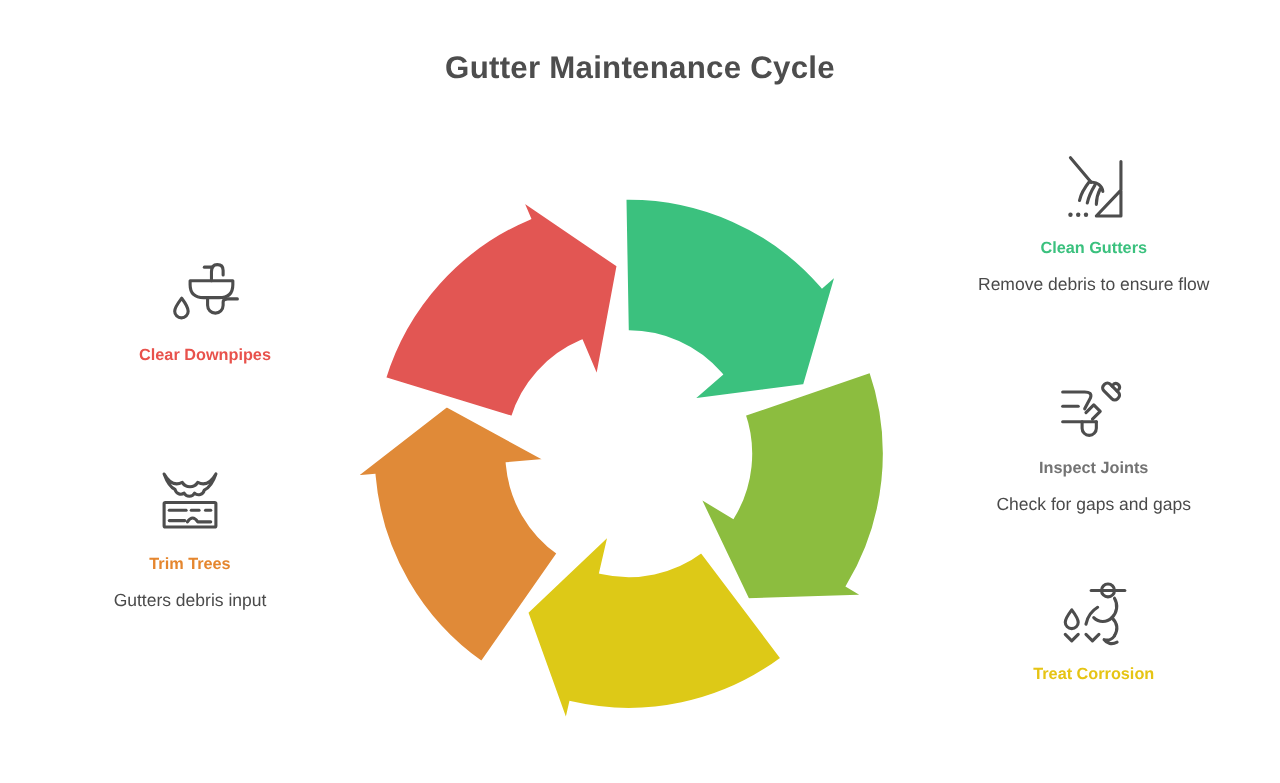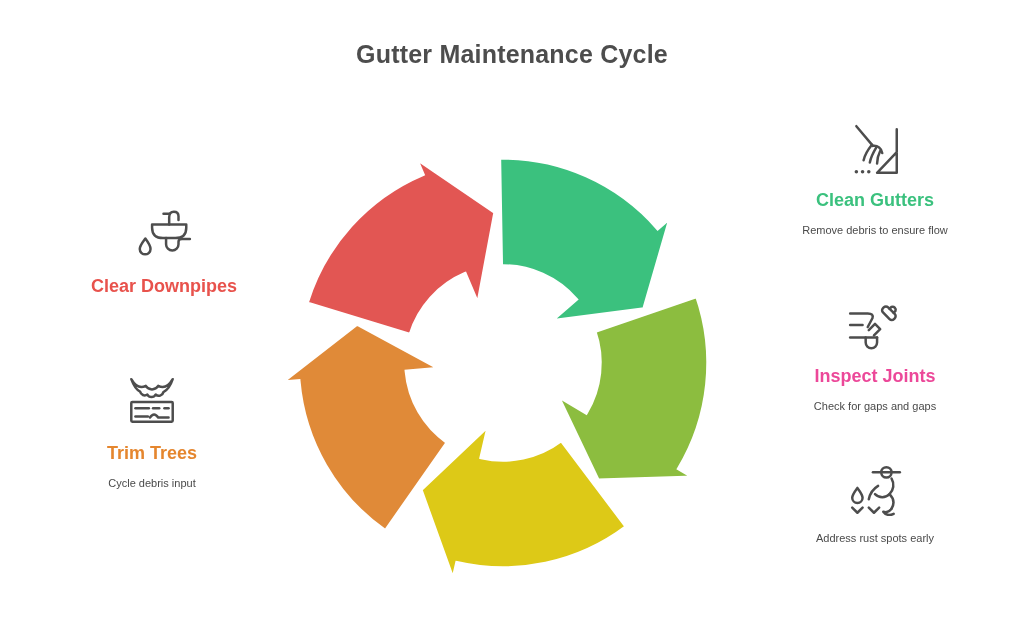--- a/index.html
+++ b/index.html
@@ -10,22 +10,22 @@
   }
   .title{
     position:absolute;top:40px;left:0;width:1024px;text-align:center;
     font-size:25px;font-weight:bold;color:#4d4d4d;letter-spacing:.2px;
   }
   .cycle-svg{position:absolute;left:273px;top:133px;width:460px;height:460px;}
   .step{position:absolute;text-align:center;}
   .step-icon{height:58px;margin-bottom:11px;display:flex;align-items:center;justify-content:center;}
   .step-icon svg{width:58px;height:58px;stroke:#4d4d4d;stroke-width:2.4;fill:none;
     stroke-linecap:round;stroke-linejoin:round;}
-  .step-title{font-size:18px;font-weight:bold;margin-bottom:12px;}
-  .step-desc{font-size:11px;color:#4a4a4a;line-height:1.45;}
+  .step-title{font-size:13px;font-weight:bold;margin-bottom:12px;}
+  .step-desc{font-size:14px;color:#4a4a4a;line-height:1.45;}
   .s-clean{left:777px;top:121px;width:196px;}
   .s-joints{left:777px;top:297px;width:196px;}
   .s-corrosion{left:777px;top:462px;width:196px;}
   .s-downpipes{left:69px;top:207px;width:190px;}
   .s-trees{left:57px;top:374px;width:190px;}
   .dotfill{fill:#4d4d4d;stroke:none;}
 </style>
 </head>
 <body>
 
@@ -66,39 +66,39 @@
         <path d="M4,27 H16"></path>
         <path d="M22,32 L28,26 L33,31 L27,37"></path>
         <path d="M4,39 H30"></path>
         <path d="M19,39 V44 A5.5,5.5 0 0 0 30,44 V39"></path>
         <g transform="translate(43.5,13.5) rotate(45)">
           <rect x="-7.5" y="-0.5" width="15" height="7" rx="3"></rect>
           <path d="M-2.5,-0.5 V-3 A3,3 0 0 1 3,-3 V-0.5"></path>
         </g>
       </svg>
     </div>
-    <div class="step-title" style="color: #ec4899;">Inspect Joints</div>
+    <div class="step-title" style="color: #737373;">Inspect Joints</div>
     <div class="step-desc">Check for gaps and gaps</div>
   </div>
 
   <div class="step s-corrosion">
     <div class="step-icon">
       <svg viewBox="0 0 56 56">
         <path d="M26,10 H52"></path>
         <circle cx="39" cy="10" r="5"></circle>
         <path d="M44,16 C47,21 46,27 42,31 C38,35 32,35 28,31"></path>
         <path d="M31,23 C26,26 23,31 22,36"></path>
         <path d="M42,31 C46,35 47,40 44,45"></path>
         <path d="M44,45 C42,48 39,49 36,48 C38,51 42,52 46,50"></path>
         <path d="M11,25 C14,29 16,32 16,34.5 A5,5 0 1 1 6,34.5 C6,32 8,29 11,25 Z"></path>
         <path d="M6,44 L11,49 L16,44"></path>
         <path d="M22,44 L27,49 L32,44"></path>
       </svg>
     </div>
-    <div class="step-desc">Address rust spots early</div>
+    <div class="step-title" style="color: rgb(230, 196, 20);">Treat Corrosion</div>
   </div>
 
   <div class="step s-downpipes">
     <div class="step-icon">
       <svg viewBox="0 0 56 56">
         <path d="M33,17 V10 Q33,4.5 37.5,4.5 Q42,4.5 42,9 V12.5"></path>
         <path d="M27.5,6.5 H33"></path>
         <path d="M16.5,17 H49.5 V20 Q49.5,30 39,30 H27 Q16.5,30 16.5,20 Z"></path>
         <path d="M30,30 V36 A6,6 0 0 0 42,36 V33.5 Q42,31 45.5,31 H53"></path>
         <path d="M10,30.5 C13,34.5 15,37.5 15,40.5 A5.2,5.2 0 1 1 4.6,40.5 C4.6,37.5 7,34.5 10,30.5 Z"></path>
@@ -113,16 +113,16 @@
         <path d="M8,5 C12,12 17,14 22,11.5 A7,7 0 0 0 34,11.5 C39,14 44,12 48,5 C46,11 43,15.5 39,17.5 A4.5,4.5 0 0 1 31.5,19.8 A4.5,4.5 0 0 1 23.5,19.8 A4.5,4.5 0 0 1 16.5,17 C12,15 10,10.5 8,5 Z"></path>
         <rect x="8" y="27" width="40" height="19" rx="1"></rect>
         <path d="M12,33 H25"></path>
         <path d="M29,33 H35"></path>
         <path d="M40,33 H44"></path>
         <path d="M12,41 H24"></path>
         <path d="M26,42 Q30,36 34,42 H44"></path>
       </svg>
     </div>
     <div class="step-title" style="color: rgb(229, 134, 46);">Trim Trees</div>
-    <div class="step-desc">Cycle debris input</div>
+    <div class="step-desc">Gutters debris input</div>
   </div>
 
 </div>
 
 </body></html>

